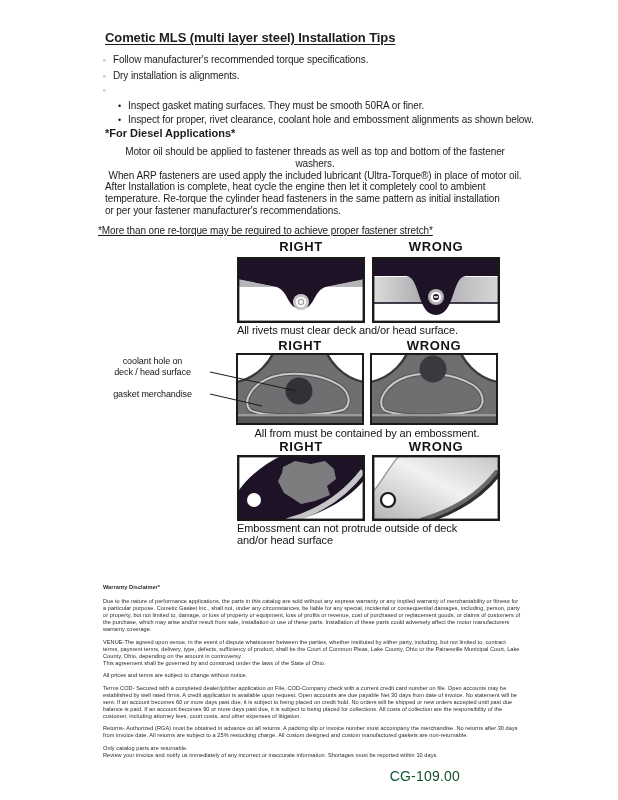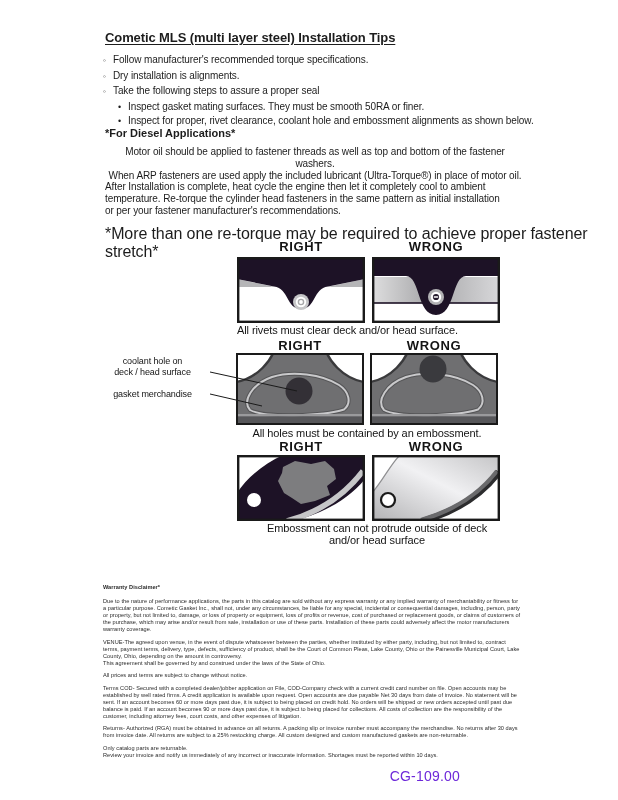--- a/index.html
+++ b/index.html
@@ -15,51 +15,50 @@
   }
   .tips{left:103px;top:41px;font-size:10px;line-height:14.5px;letter-spacing:-0.1px;}
   .tip-row{display:flex;align-items:baseline;}
   .tip-row .m{width:10px;font-size:8px;color:#3a3a3a;flex:none;}
   .tip-sub{padding-left:15px;}
   .tip-sub .m{font-size:9px;color:#1c1c1c;}
   .diesel-heading{left:105px;top:115px;font-size:11px;font-weight:bold;}
   .para{font-size:10px;line-height:12px;white-space:pre-line;letter-spacing:-0.1px;}
   .diesel-p1{left:105px;top:134px;width:420px;text-align:center;}
   .diesel-p2{left:105px;top:169px;width:420px;}
-  .retorque-note{left:105px;top:213px;font-size:16px;letter-spacing:-0.1px;}
+  .retorque-note{left:98px;top:213px;font-size:10px;letter-spacing:-0.1px;text-decoration:underline;}
   .rw-label{width:128px;text-align:center;font-size:13px;font-weight:600;letter-spacing:0.6px;color:#141414;}
   .panel{width:128px;height:66px;}
   .panel svg,.panel2 svg{display:block;}
   .panel2{width:128px;height:72px;}
   .cap{font-size:11px;font-weight:normal;letter-spacing:-0.1px;color:#141414;white-space:pre-line;line-height:11.5px;}
   .anno{font-size:9px;line-height:10.5px;text-align:center;white-space:pre-line;color:#141414;letter-spacing:-0.1px;}
   .disclaimer{left:103px;top:572px;width:419px;font-size:5.6px;line-height:7px;color:#2a2a2a;letter-spacing:0.05px;}
   .disclaimer .head{font-weight:bold;margin:0 0 7px 0;}
   .disclaimer p{margin:0 0 5.5px 0;white-space:pre-line;}
-  .page-code{left:350px;top:756px;width:110px;text-align:right;font-size:14px;color:#6d28d9;letter-spacing:0.2px;}
+  .page-code{left:350px;top:756px;width:110px;text-align:right;font-size:14px;color:#14532d;letter-spacing:0.2px;}
 </style>
 </head>
 <body>
 
 <div class="page">
 
   <div class="abs page-title">Cometic MLS (multi layer steel) Installation Tips</div>
 
   <div class="abs tips">
     <div class="tip-row">
       <span class="m">◦</span>
       <span>Follow manufacturer's recommended torque specifications.</span>
     </div>
     <div class="tip-row">
       <span class="m">◦</span>
       <span>Dry installation is alignments.</span>
     </div>
     <div class="tip-row">
       <span class="m">◦</span>
-      <span>Take the following steps to assure a proper seal</span>
     </div>
     <div class="tip-row tip-sub">
       <span class="m">•</span>
       <span>Inspect gasket mating surfaces.  They must be smooth 50RA or finer.</span>
     </div>
     <div class="tip-row tip-sub">
       <span class="m">•</span>
       <span>Inspect for proper, rivet clearance, coolant hole and embossment alignments as shown below.</span>
     </div>
   </div>
@@ -144,21 +143,21 @@
       <rect x="0" y="63.5" width="128" height="8.5" fill="#57575a"></rect>
       <rect x="1" y="1" width="126" height="70" fill="none" stroke="#1a1a1a" stroke-width="2"></rect>
     </svg>
   </div>
 
   <svg class="abs" style="left:205px;top:352px;" width="100" height="48" viewBox="0 0 100 48">
     <line x1="5" y1="8" x2="92" y2="27" stroke="#1a1a1a" stroke-width="1"></line>
     <line x1="5" y1="30" x2="57" y2="42" stroke="#1a1a1a" stroke-width="1"></line>
   </svg>
 
-  <div class="abs cap" style="left:236px;top:416px;width:262px;text-align:center;">All holes must be contained by an embossment.</div>
+  <div class="abs cap" style="left:236px;top:416px;width:262px;text-align:center;">All from must be contained by an embossment.</div>
 
   <div class="abs rw-label" style="left:237px;top:427px;">RIGHT</div>
   <div class="abs rw-label" style="left:372px;top:427px;">WRONG</div>
 
   <div class="abs panel" style="left:237px;top:443px;">
     <svg width="128" height="66" viewBox="0 0 128 66">
       <rect width="128" height="66" fill="#1d1226"></rect>
       <path d="M0,0 H46 C26,9 9,24 0,38 Z" fill="#ffffff"></path>
       <path d="M128,24 C110,46 84,59 56,66 H128 Z" fill="#ffffff"></path>
       <path d="M50,66 C80,58 106,42 126,16" fill="none" stroke="#c6c6c8" stroke-width="5.5"></path>
@@ -180,21 +179,21 @@
       <rect width="128" height="66" fill="#ffffff"></rect>
       <path d="M28,0 H128 V18 C108,42 82,57 52,66 H0 V38 C12,24 18,10 28,0 Z" fill="url(#gC)"></path>
       <path d="M28,0 C18,10 12,24 0,38" fill="none" stroke="#8e8e90" stroke-width="1.2"></path>
       <path d="M51,66 C82,57 108,42 127,17" fill="none" stroke="#2c2c2e" stroke-width="6.5"></path>
       <path d="M49,65 C80,56 106,41 125,16" fill="none" stroke="#6a6a6c" stroke-width="4.2"></path>
       <circle cx="16" cy="45" r="7" fill="#ffffff" stroke="#1a1a1a" stroke-width="2.2"></circle>
       <rect x="1.2" y="1.2" width="125.6" height="63.6" fill="none" stroke="#1a1a1a" stroke-width="2.4"></rect>
     </svg>
   </div>
 
-  <div class="abs cap" style="left:237px;top:511px;width:280px;text-align:center;">Embossment can not protrude outside of deck
+  <div class="abs cap" style="left:237px;top:511px;width:280px;">Embossment can not protrude outside of deck
 and/or head surface</div>
 
   <div class="abs disclaimer">
     <p class="head">Warranty Disclaimer*</p>
     <p>Due to the nature of performance applications, the parts in this catalog are sold without any express warranty or any implied warranty of merchantability or fitness for a particular purpose.  Cometic Gasket Inc., shall not, under any circumstances, be liable for any special, incidental or consequential damages, including, person, party or property, but not limited to, damage, or loss of property or equipment, loss of profits or revenue, cost of purchased or replacement goods, or claims of customers of the purchase, which may arise and/or result from sale, installation or use of these parts.  Installation of these parts could adversely affect the motor manufacturers warranty coverage.</p>
     <p>VENUE-The agreed upon venue, in the event of dispute whatsoever between the parties, whether instituted by either party, including, but not limited to, contract terms, payment terms, delivery, type, defects, sufficiency of product, shall be the Court of Common Pleas, Lake County, Ohio or the Painesville Municipal Court, Lake County, Ohio, depending on the amount in controversy.
 This agreement shall be governed by and construed under the laws of the State of Ohio.</p>
     <p>All prices and terms are subject to change without notice.</p>
     <p>Terms COD- Secured with a completed dealer/jobber application on File, COD-Company check with a current credit card number on file.  Open accounts may be established by well rated firms.  A credit application is available upon request.  Open accounts are due payable Net 30 days from date of invoice.  No statement will be sent.  If an account becomes 60 or more days past due, it is subject to being placed on credit hold.  No orders will be shipped or new orders accepted until past due balance is paid.  If an account becomes 90 or more days past due, it is subject to being placed for collections.  All costs of collection are the responsibility of the customer, including attorney fees, court costs, and other expenses of litigation.</p>
     <p>Returns- Authorized (RGA) must be obtained in advance on all returns.  A packing slip or invoice number must accompany the merchandise.  No returns after 30 days from invoice date.  All returns are subject to a 25% restocking charge.  All custom designed and custom manufactured gaskets are non-returnable.</p>

